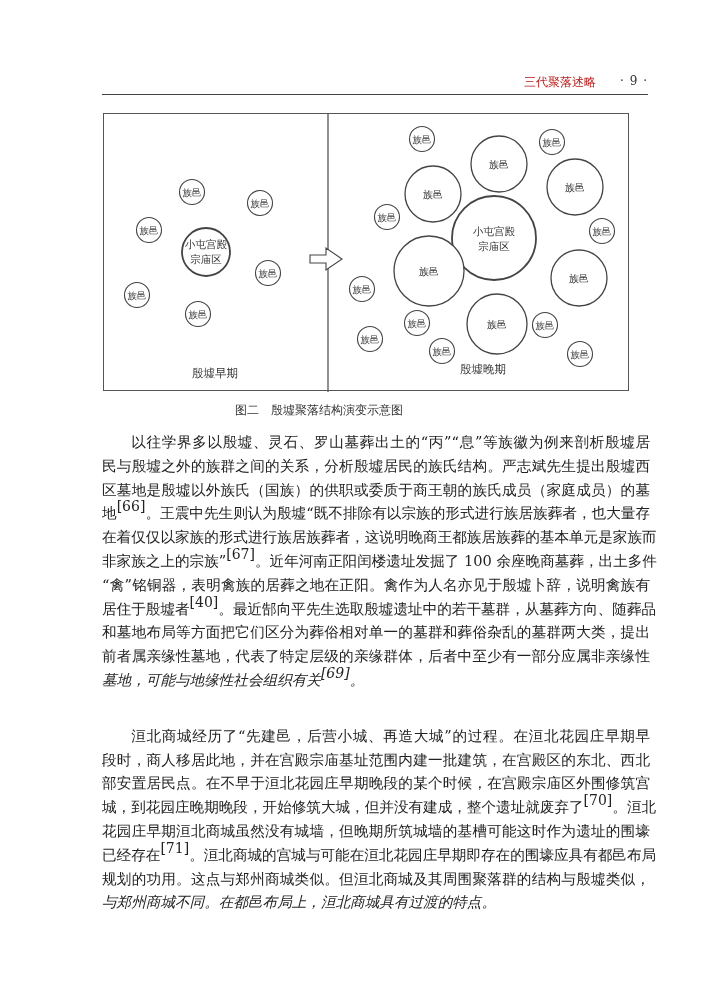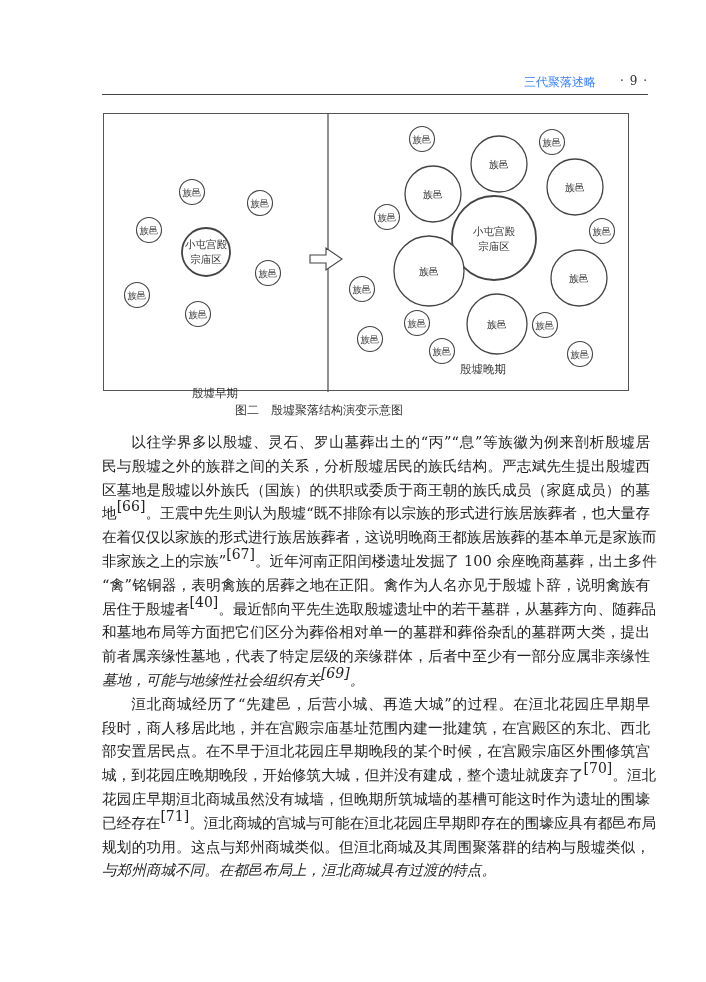--- a/index.html
+++ b/index.html
@@ -1,20 +1,20 @@
 <!DOCTYPE html>
 <html><head>
   <meta charset="utf-8">
   <style>
     html, body { margin: 0; padding: 0; background: #ffffff; }
     body { width: 706px; height: 982px; position: relative; overflow: hidden;
            font-family: "DejaVu Serif", "Liberation Serif", serif; color: #222; }
     .running-head { position: absolute; left: 102px; top: 72px; width: 546px; height: 22px;
                     border-bottom: 1.5px solid #444; }
-    .running-head .title { position: absolute; right: 52px; top: 2px; font-size: 12px; color: #3b82f6; }
+    .running-head .title { position: absolute; right: 52px; top: 2px; font-size: 12px; color: #b91c1c; }
     .running-head .pageno { position: absolute; right: 0px; top: 2px; font-size: 12px; color: #333; letter-spacing: 1px; }
 
     .figure { position: absolute; left: 103px; top: 113px; width: 526px; height: 278px;
               border: 1.3px solid #555; box-sizing: border-box; }
     .figure svg { position: absolute; left: 0; top: 0; }
     .panel-label { position: absolute; font-size: 11.5px; color: #333; }
     .caption { position: absolute; left: 0; width: 638px; top: 402px; text-align: center;
                font-size: 12px; color: #333; }
 
     .body-text { position: absolute; left: 102px; top: 430px; width: 548px; font-size: 14.6px;
@@ -80,42 +80,42 @@
       <text x="313" y="213" text-anchor="middle" font-size="9.5" fill="#333" font-family="DejaVu Serif, serif">族邑</text>
       <circle cx="266" cy="225" r="12.5" fill="#fff" stroke="#444" stroke-width="1.1"></circle>
       <text x="266" y="229" text-anchor="middle" font-size="9.5" fill="#333" font-family="DejaVu Serif, serif">族邑</text>
       <circle cx="338" cy="237" r="12.5" fill="#fff" stroke="#444" stroke-width="1.1"></circle>
       <text x="338" y="241" text-anchor="middle" font-size="9.5" fill="#333" font-family="DejaVu Serif, serif">族邑</text>
       <circle cx="441" cy="211" r="12.5" fill="#fff" stroke="#444" stroke-width="1.1"></circle>
       <text x="441" y="215" text-anchor="middle" font-size="9.5" fill="#333" font-family="DejaVu Serif, serif">族邑</text>
       <circle cx="476" cy="240" r="12.5" fill="#fff" stroke="#444" stroke-width="1.1"></circle>
       <text x="476" y="244" text-anchor="middle" font-size="9.5" fill="#333" font-family="DejaVu Serif, serif">族邑</text>
     </svg>
-  <span class="panel-label" style="left:88px; top:272px;">殷墟早期</span>
+  <span class="panel-label" style="left:88px; top:252px;">殷墟早期</span>
   <span class="panel-label" style="left:356px; top:248px;">殷墟晚期</span>
 </div>
 
 <div class="caption">图二　殷墟聚落结构演变示意图</div>
 
 <div class="body-text" id="body-text">
     <p>
       <span class="line" style="text-indent: 2em;">以往学界多以殷墟、灵石、罗山墓葬出土的“丙”“息”等族徽为例来剖析殷墟居</span>
       <span class="line">民与殷墟之外的族群之间的关系，分析殷墟居民的族氏结构。严志斌先生提出殷墟西</span>
       <span class="line">区墓地是殷墟以外族氏（国族）的供职或委质于商王朝的族氏成员（家庭成员）的墓</span>
       <span class="line">地<sup class="ref">[66]</sup>。王震中先生则认为殷墟“既不排除有以宗族的形式进行族居族葬者，也大量存</span>
       <span class="line">在着仅仅以家族的形式进行族居族葬者，这说明晚商王都族居族葬的基本单元是家族而</span>
       <span class="line">非家族之上的宗族”<sup class="ref">[67]</sup>。近年河南正阳闰楼遗址发掘了 100 余座晚商墓葬，出土多件</span>
       <span class="line">“禽”铭铜器，表明禽族的居葬之地在正阳。禽作为人名亦见于殷墟卜辞，说明禽族有</span>
       <span class="line">居住于殷墟者<sup class="ref">[40]</sup>。最近郜向平先生选取殷墟遗址中的若干墓群，从墓葬方向、随葬品</span>
       <span class="line">和墓地布局等方面把它们区分为葬俗相对单一的墓群和葬俗杂乱的墓群两大类，提出</span>
       <span class="line">前者属亲缘性墓地，代表了特定层级的亲缘群体，后者中至少有一部分应属非亲缘性</span>
       <span class="line last">墓地，可能与地缘性社会组织有关<sup class="ref">[69]</sup>。</span>
     </p>
     <p>
-      <span class="line" style="text-indent: 2em;">洹北商城经历了“先建邑，后营小城、再造大城”的过程。在洹北花园庄早期早</span>
+      <span class="line" style="text-indent: 2em; margin-top: 32px;">洹北商城经历了“先建邑，后营小城、再造大城”的过程。在洹北花园庄早期早</span>
       <span class="line">段时，商人移居此地，并在宫殿宗庙基址范围内建一批建筑，在宫殿区的东北、西北</span>
       <span class="line">部安置居民点。在不早于洹北花园庄早期晚段的某个时候，在宫殿宗庙区外围修筑宫</span>
       <span class="line">城，到花园庄晚期晚段，开始修筑大城，但并没有建成，整个遗址就废弃了<sup class="ref">[70]</sup>。洹北</span>
       <span class="line">花园庄早期洹北商城虽然没有城墙，但晚期所筑城墙的基槽可能这时作为遗址的围壕</span>
       <span class="line">已经存在<sup class="ref">[71]</sup>。洹北商城的宫城与可能在洹北花园庄早期即存在的围壕应具有都邑布局</span>
       <span class="line">规划的功用。这点与郑州商城类似。但洹北商城及其周围聚落群的结构与殷墟类似，</span>
       <span class="line last">与郑州商城不同。在都邑布局上，洹北商城具有过渡的特点。</span>
     </p>
   </div>
 

